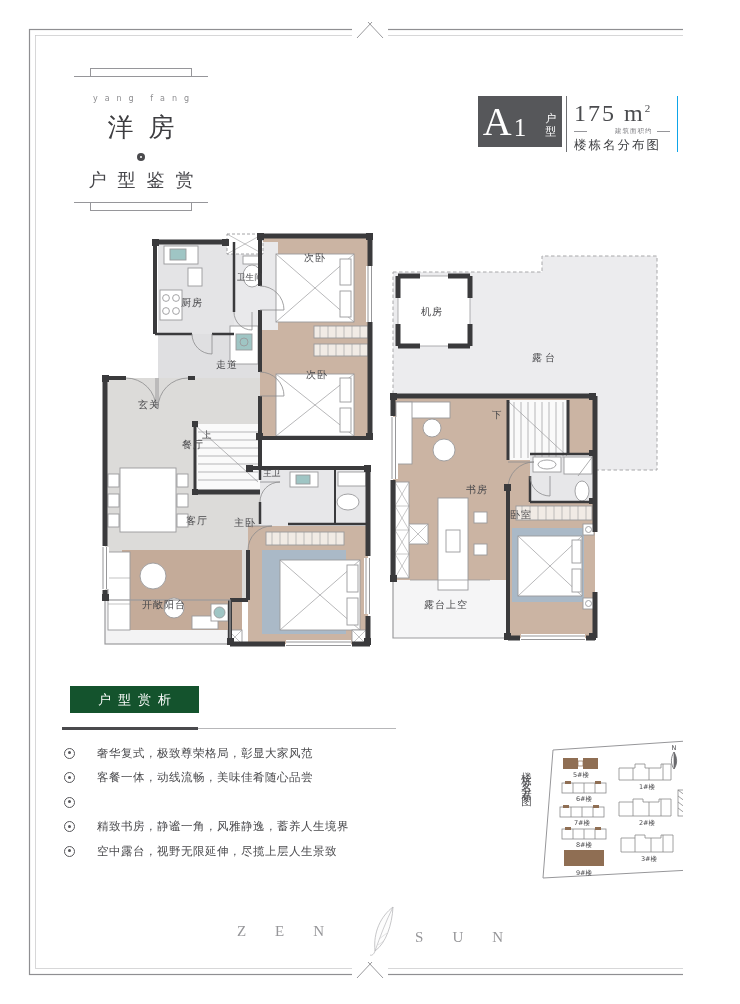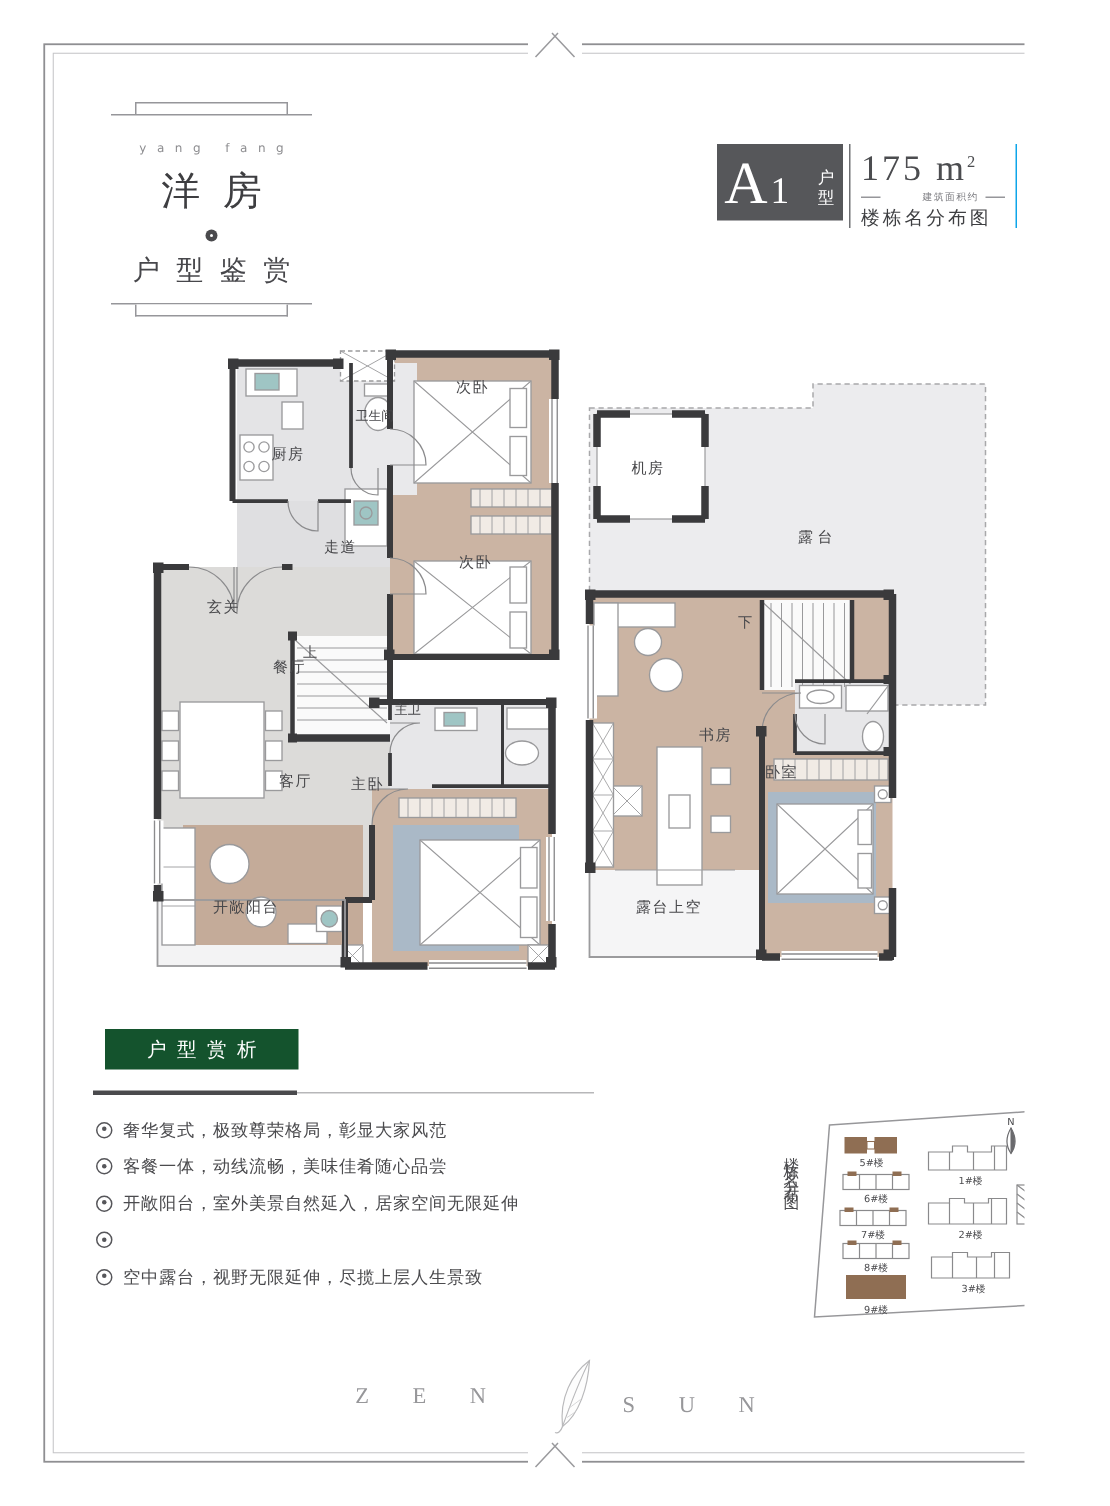--- a/index.html
+++ b/index.html
@@ -39,21 +39,21 @@
   .spec-note .tx{font-size:6.5px;letter-spacing:1px;color:#7c7c80;margin-left:24px;}
   .spec-rooms{font-size:12.5px;letter-spacing:2px;color:#3e3f42;}
 
   
   .an-head{left:70px;top:686px;width:129px;height:27px;background:#14532d;color:#fff;
       display:flex;align-items:center;justify-content:center;font-size:13px;letter-spacing:7px;text-indent:7px;}
   .an-rule{left:62px;top:727px;width:334px;height:3px;display:flex;align-items:center;}
   .an-rule .d{width:136px;height:3px;background:#4a4a4d;}
   .an-rule .l{flex:1;height:1.6px;background:#b7b7b9;}
   .an-list{left:64px;top:741px;width:390px;list-style:none;margin:0;padding:0;}
-  .an-list li{display:flex;align-items:center;gap:7px;height:24.5px;font-size:11.5px;color:#4b4b4e;letter-spacing:0.5px;}
+  .an-list li{display:flex;align-items:center;gap:22px;height:24.5px;font-size:11.5px;color:#4b4b4e;letter-spacing:0.5px;}
   .an-bullet{flex:0 0 auto;width:9px;height:9px;border:1px solid #56565a;border-radius:50%;position:relative;}
   .an-bullet::after{content:"";position:absolute;left:2.5px;top:2.5px;width:3px;height:3px;border-radius:50%;background:#56565a;}
 
   
   .map-caption{left:520px;top:763px;writing-mode:vertical-rl;font-size:10.5px;letter-spacing:5px;color:#4c4c4f;}
   
   .footer{left:0;top:905px;width:740px;display:flex;align-items:center;justify-content:center;gap:14px;}
   .brand{font-family:"Liberation Serif",serif;font-size:15px;color:#97979a;letter-spacing:29px;text-indent:29px;text-align:center;}
   .brand.rt{text-indent:0;margin-top:12px;}
 </style>
@@ -429,24 +429,24 @@
     <li>
         <span class="an-bullet"></span>
         <span>奢华复式，极致尊荣格局，彰显大家风范</span>
       </li>
     <li>
         <span class="an-bullet"></span>
         <span>客餐一体，动线流畅，美味佳肴随心品尝</span>
       </li>
     <li>
         <span class="an-bullet"></span>
-        <span>开敞阳台，室外美景自然延入，居家空间无限延伸</span>
       </li>
     <li>
         <span class="an-bullet"></span>
+        <span>精致书房，静谧一角，风雅静逸，蓄养人生境界</span>
       </li>
     <li>
         <span class="an-bullet"></span>
         <span>空中露台，视野无限延伸，尽揽上层人生景致</span>
       </li>
   </ul>
 
   <div class="abs map-caption">楼栋名分布图</div>
   <svg class="abs" style="left:537px;top:738px" width="160" height="158" viewBox="0 0 160 158">
     <polygon points="16,12 150,3 154,132 6,140" fill="#fff" stroke="#97979a" stroke-width="1"></polygon>

